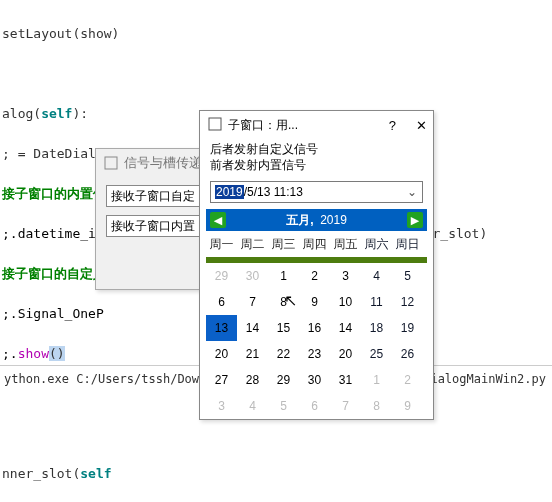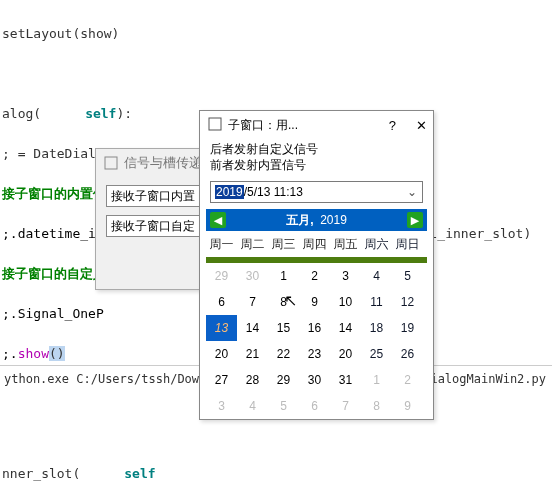--- a/index.html
+++ b/index.html
@@ -15,21 +15,21 @@
   }
   .code-area {
     padding: 4px 0 0 0;
     font-family: Consolas, monospace;
     font-size: 13px;
     line-height: 20px;
     white-space: pre;
     color: #333;
   }
   .code-line { height: 20px; padding-left: 2px; }
-  .k { color: #008080; font-weight: bold; margin-left: 44px; }
+  .k { color: #008080; font-weight: bold; }
   .sel { background: #bcd5f0; }
   .fn { color: #b200b2; }
   .n { color: #333; }
   .s { color: #008000; font-weight: bold; }
   .nm { color: #000; }
   .term-line {
     position: absolute;
     left: 0; right: 0; top: 365px;
     border-top: 1px solid #ccc;
     padding: 6px 4px;
@@ -83,21 +83,21 @@
     font-size:12px;
   }
   .cal-head .arrow { position:absolute; top:3px; width:16px; height:16px; background:#21a221; color:#fff; display:flex; align-items:center; justify-content:center; font-size:11px; border-radius:2px;}
   .cal-head .arrow.left{ left:4px;} .cal-head .arrow.right{ right:4px;}
   .dowrow, .wrow { display:flex; }
   .dowrow { border-bottom:6px solid #4d7c0f; }
   .dcell, .hcell { width:31px; height:26px; display:flex; align-items:center; justify-content:center; font-size:12px;}
   .hcell { font-weight:normal; color:#222; }
   .wkend { color:#0f172a;text-align:right; }
   .othermo { color:#bbb; }
-  .today { background:#0a60c8; color:#fdba74;font-style:italic; }
+  .today { background:#0a60c8; color:#000000; }
   .cursor-arrow { position:absolute; left:284px; top:291px; font-size:16px; color:#000; pointer-events:none;}
 </style>
 </head>
 <body>
 
 <div class="code-area">
 <div class="code-line"><span class="n">setLayout(show)</span></div>
 <div class="code-line"></div>
 <div class="code-line"><span class="n">alog(</span><span class="k">self</span><span class="n">):</span></div>
 <div class="code-line"><span class="n">; = DateDialog(</span><span class="k">self</span><span class="n">)</span></div>
@@ -130,22 +130,22 @@
         </svg>
     </span>
     <span>信号与槽传递</span>
     <span class="sys">
       <span>―</span>
       <span>☐</span>
       <span>✕</span>
     </span>
   </div>
   <div class="body">
+    <div class="txtbox">接收子窗口自定</div>
     <div class="txtbox">接收子窗口内置</div>
-    <div class="txtbox">接收子窗口自定</div>
   </div>
 </div>
 
 <div class="win dlg">
   <div class="titlebar">
     <span>
       <svg width="14" height="14">
           <rect x="1" y="1" width="12" height="12" fill="none" stroke="#555"></rect>
         </svg>
     </span>

